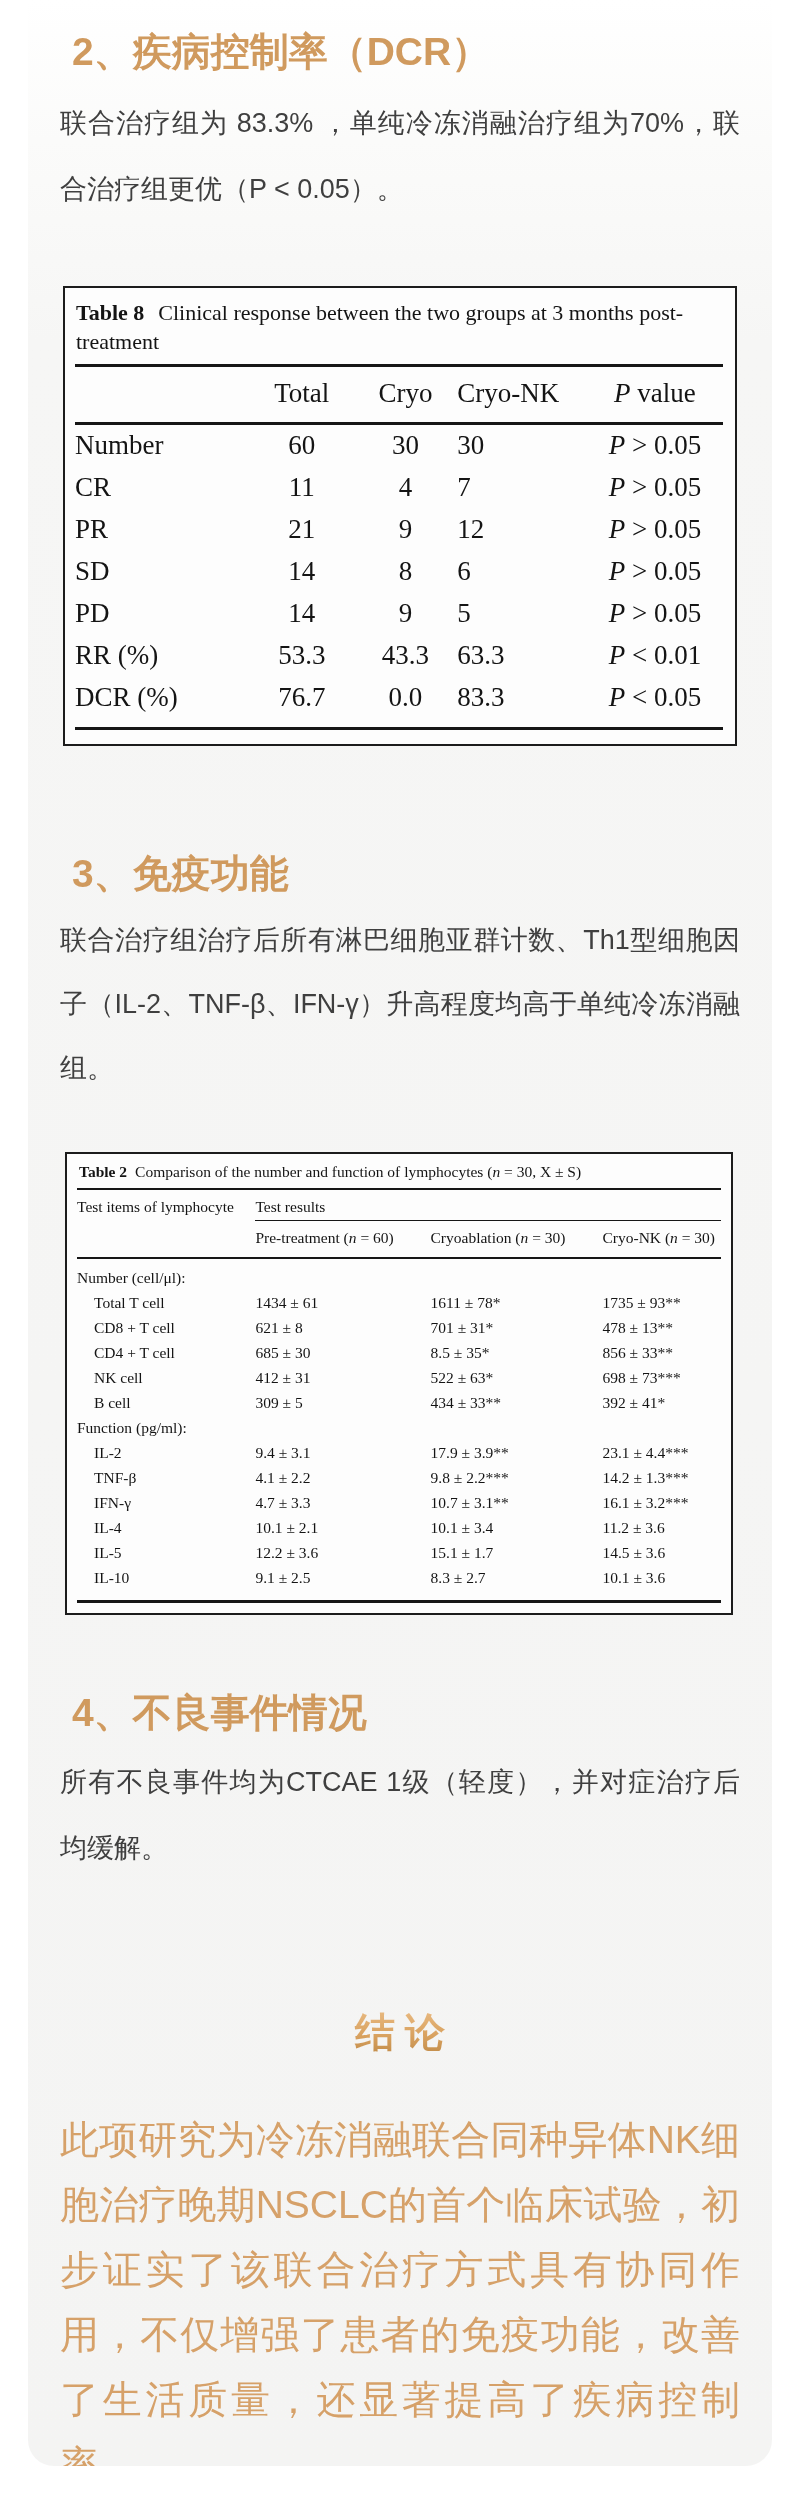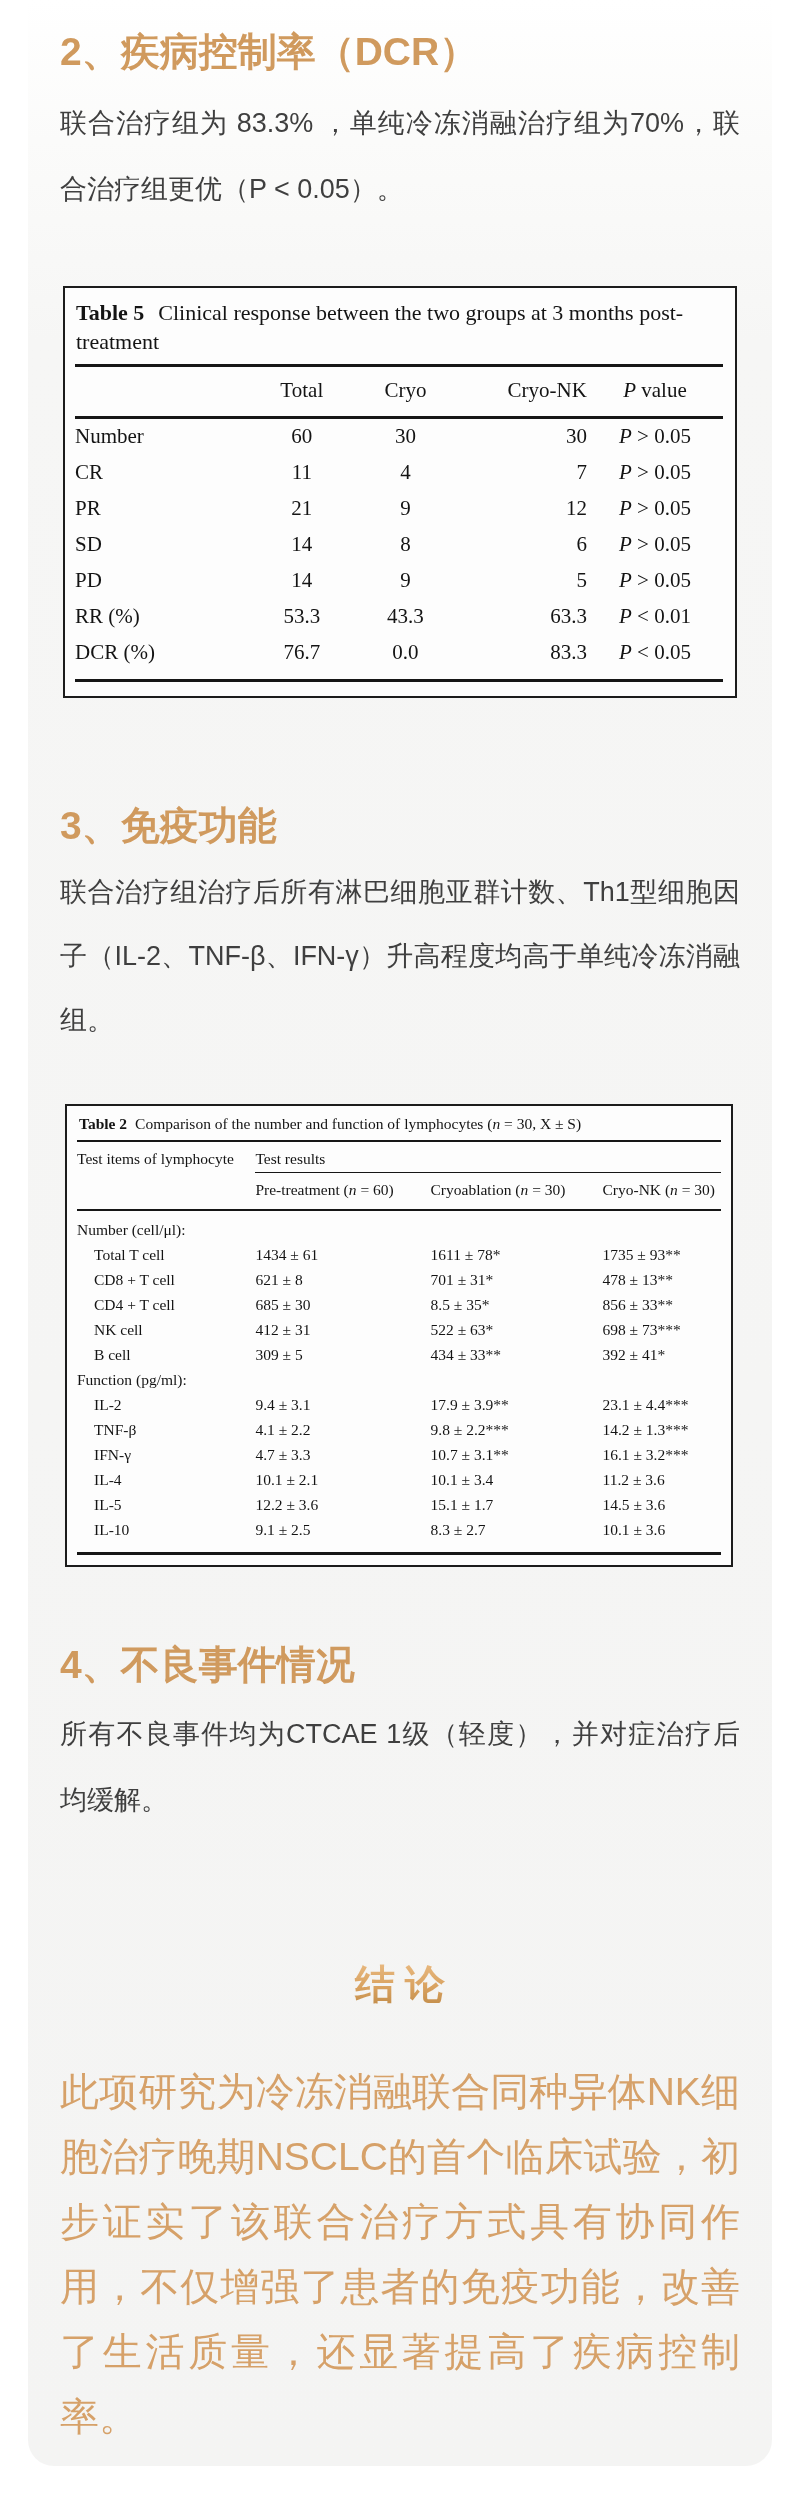--- a/index.html
+++ b/index.html
@@ -12,21 +12,21 @@
   .card{
     margin:0 28px;
     width:744px;height:2466px;
     box-sizing:border-box;
     background:linear-gradient(180deg,#ffffff 0px,#fbfbfa 140px,#f6f6f5 340px,#f4f4f3 100%);
     border-radius:0 0 26px 26px;
     overflow:hidden;
     padding-top:28px;
   }
   .sec-heading{
-    margin:0 32px;
+    margin:0 44px;
     font-size:39px;font-weight:700;line-height:48px;
     color:#d09a5e;
   }
   .para{
     margin:14px 32px 0;
     width:680px;
     font-size:27px;line-height:66px;
     color:#3f3f3f;
     text-align:justify;
   }
@@ -38,33 +38,33 @@
     font-family:"Liberation Serif","DejaVu Serif",serif;
     color:#141414;
   }
   .tbox5{
     margin:64px 0 0 35px;
     width:674px;
     padding:8px 12px 14px 10px;
   }
   .t5-title{font-size:22px;line-height:29px;padding:2px 1px 8px;}
   .t5-title b{font-weight:700;padding-right:14px;}
-  table.t5{width:100%;border-collapse:collapse;font-size:21px;}
+  table.t5{width:100%;border-collapse:collapse;font-size:27px;}
   .t5 thead th{
     font-weight:400;
     border-top:3px solid #161616;
     border-bottom:3px solid #161616;
     padding:11px 0 13px;
   }
   .t5 tbody td{padding:5px 0 6px;}
   .t5 tbody tr:last-child td{border-bottom:3px solid #161616;padding-bottom:14px;}
   .t5 .c0{text-align:left;width:27%;}
   .t5 .c1{text-align:center;width:16%;}
   .t5 .c2{text-align:center;width:16%;}
-  .t5 .c3{text-align:right;width:20%;}
+  .t5 .c3{text-align:left;width:20%;}
   .t5 .c4{text-align:center;width:21%;}
   .tbox2{
     margin:52px 0 0 37px;
     width:668px;
     padding:5px 10px 10px 10px;
     font-size:15.5px;
   }
   .t2-title{
     padding:3px 2px 6px;line-height:20px;
     border-bottom:2px solid #161616;
@@ -105,21 +105,21 @@
 </head>
 <body>
 
 <div class="card">
 
   <div class="sec-heading">2、疾病控制率（DCR）</div>
   <div class="para">联合治疗组为 83.3% ，单纯冷冻消融治疗组为70%，联合治疗组更优（P &lt; 0.05）。</div>
 
   <div class="figbox tbox5">
     <div class="t5-title">
-      <b>Table 5</b><span>Clinical response between the two groups at 3 months post-treatment</span>
+      <b>Table 8</b><span>Clinical response between the two groups at 3 months post-treatment</span>
     </div>
     <table class="t5">
       <thead>
           <tr>
             <th class="c0"></th>
             <th class="c1">Total</th>
             <th class="c2">Cryo</th>
             <th class="c3">Cryo-NK</th>
             <th class="c4"><i>P</i> value</th>
           </tr>

